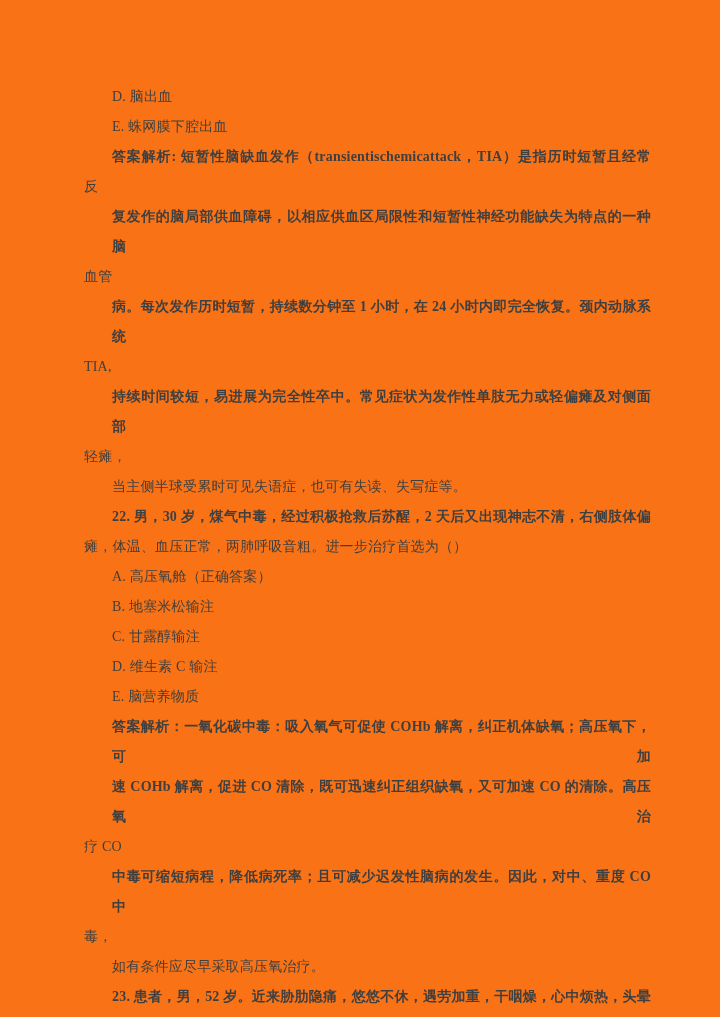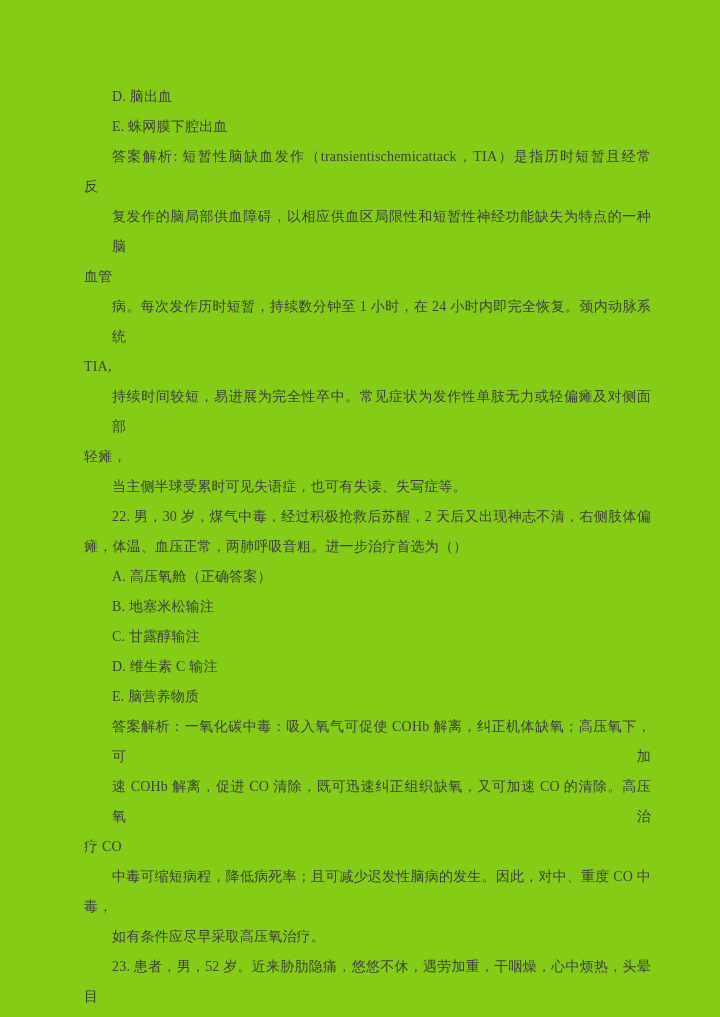--- a/index.html
+++ b/index.html
@@ -7,21 +7,21 @@
     padding: 0;
     width: 720px;
     height: 1017px;
     background: #ffffff;
     font-family: "Liberation Serif", "DejaVu Serif", serif;
   }
   .page {
     position: relative;
     width: 720px;
     height: 1017px;
-    background: #84cc16;
+    background: #f97316;
     overflow: hidden;
   }
   .doc {
     position: absolute;
     top: 82px;
     left: 84px;
     width: 567px;
     font-size: 14px;
     line-height: 30px;
     color: #3f3f3f;
@@ -32,20 +32,21 @@
     margin: 0;
     padding: 0;
     text-align: left;
   }
   .line.indent {
     padding-left: 28px;
   }
   .line.justify {
     text-align: justify;
     text-align-last: justify;
+    font-weight: bold;
   }
 </style>
 </head>
 <body style="background: rgb(255, 255, 255);">
 
 <div class="page">
   <div class="doc" id="doc" style="color: rgb(63, 63, 63);"><p class="line indent">D. 脑出血</p><p class="line indent">E. 蛛网膜下腔出血</p><p class="line indent justify">答案解析: 短暂性脑缺血发作（transientischemicattack，TIA）是指历时短暂且经常</p><p class="line">反</p><p class="line indent justify">复发作的脑局部供血障碍，以相应供血区局限性和短暂性神经功能缺失为特点的一种脑</p><p class="line">血管</p><p class="line indent justify">病。每次发作历时短暂，持续数分钟至 1 小时，在 24 小时内即完全恢复。颈内动脉系统</p><p class="line">TIA,</p><p class="line indent justify">持续时间较短，易进展为完全性卒中。常见症状为发作性单肢无力或轻偏瘫及对侧面部</p><p class="line">轻瘫，</p><p class="line indent">当主侧半球受累时可见失语症，也可有失读、失写症等。</p><p class="line indent justify">22. 男，30 岁，煤气中毒，经过积极抢救后苏醒，2 天后又出现神志不清，右侧肢体偏</p><p class="line">瘫，体温、血压正常，两肺呼吸音粗。进一步治疗首选为（）</p><p class="line indent">A. 高压氧舱（正确答案）</p><p class="line indent">B. 地塞米松输注</p><p class="line indent">C. 甘露醇输注</p><p class="line indent">D. 维生素 C 输注</p><p class="line indent">E. 脑营养物质</p><p class="line indent justify">答案解析：一氧化碳中毒：吸入氧气可促使 COHb 解离，纠正机体缺氧；高压氧下，可加</p><p class="line indent justify">速 COHb 解离，促进 CO 清除，既可迅速纠正组织缺氧，又可加速 CO 的清除。高压氧治</p><p class="line">疗 CO</p><p class="line indent justify">中毒可缩短病程，降低病死率；且可减少迟发性脑病的发生。因此，对中、重度 CO 中</p><p class="line">毒，</p><p class="line indent">如有条件应尽早采取高压氧治疗。</p><p class="line indent justify">23. 患者，男，52 岁。近来胁肋隐痛，悠悠不休，遇劳加重，干咽燥，心中烦热，头晕</p><p class="line">目</p><p class="line indent">眩，舌红少苔，脉细弦而数。治法宜选用（）</p></div>
 </div>
 
 </body></html>

